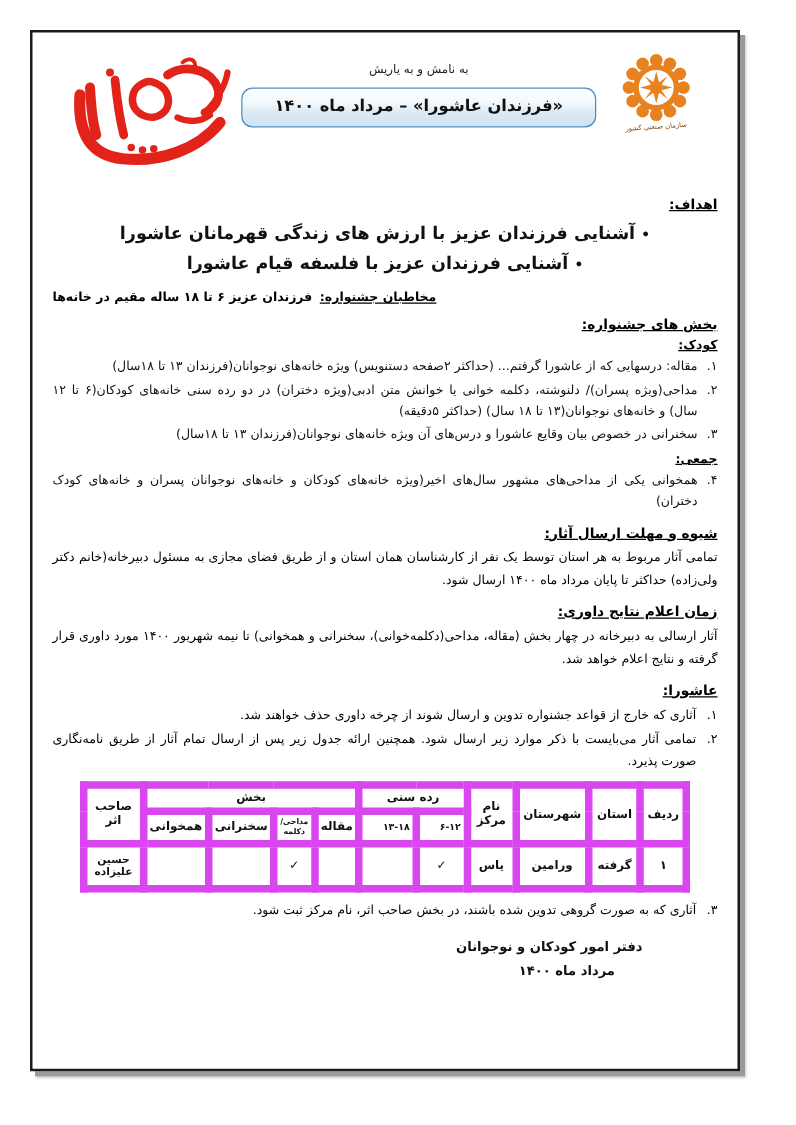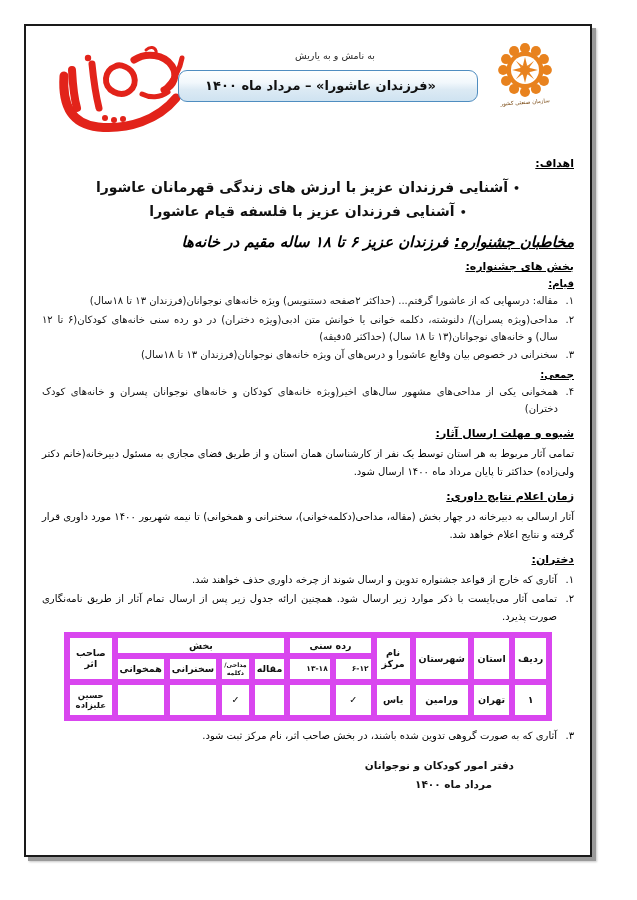--- a/index.html
+++ b/index.html
@@ -78,21 +78,21 @@
     top: 14px;
     text-align: center;
   }
   .bismillah {
     font-size: 9.5px;
     color: #1d1d1d;
     margin-bottom: 9px;
   }
   .title-banner {
     display: inline-block;
-    padding: 7px 41px 8px 26px;
+    padding: 7px 26px 8px 26px;
     border: 1.4px solid #4f8dc0;
     border-radius: 9px;
     background: linear-gradient(180deg, #fdfefe 0%, #f2f8fc 38%, #dceaf4 62%, #cfe3f1 100%);
     font-size: 13px;
     font-weight: bold;
     color: #111111;
     letter-spacing: .2px;
     white-space: nowrap;
   }
 
@@ -117,24 +117,23 @@
     line-height: 1.72;
     text-align: center;
     color: #111;
   }
   .bullets li::before {
     content: "\2022";
     margin-left: 5px;
     font-size: 11px;
   }
   .audience {
-    font-size: 15px;
+    font-size: 10px;
     margin: 10px 0 2px 0;
-    text-align: right;
-    font-style: italic;
+    text-align: left;
   }
   .audience b { text-decoration: underline; }
   .audience .val { font-weight: bold; margin-right: 6px; }
 
   .num-list { margin: 2px 0 0 0; padding: 0; list-style: none; }
   .num-list li {
     font-size: 10px;
     line-height: 1.74;
     color: #111;
     text-align: justify;
@@ -288,21 +287,21 @@
         <li>آشنایی فرزندان عزیز با ارزش های زندگی قهرمانان عاشورا</li>
         <li>آشنایی فرزندان عزیز با فلسفه قیام عاشورا</li>
       </ul>
 
       <div class="audience">
         <b>مخاطبان جشنواره:</b><span class="val">فرزندان عزیز ۶ تا ۱۸ ساله مقیم در خانه‌ها</span>
       </div>
 
       <div class="sec-head">بخش های جشنواره:</div>
 
-      <div class="sub-head">قیام:</div>
+      <div class="sub-head">کودک:</div>
       <ul class="num-list">
         <li>
           <span class="n">۱.</span>
           <span>مقاله: درسهایی که از عاشورا گرفتم... (حداکثر ۲صفحه دستنویس) ویژه خانه‌های نوجوانان(فرزندان ۱۳ تا ۱۸سال)</span>
         </li>
         <li>
           <span class="n">۲.</span>
           <span>مداحی(ویژه پسران)/ دلنوشته، دکلمه خوانی یا خوانش متن ادبی(ویژه دختران) در دو رده سنی خانه‌های کودکان(۶ تا ۱۲ سال) و خانه‌های نوجوانان(۱۳ تا ۱۸ سال) (حداکثر ۵دقیقه)</span>
         </li>
         <li>
@@ -318,21 +317,21 @@
           <span>همخوانی یکی از مداحی‌های مشهور سال‌های اخیر(ویژه خانه‌های کودکان و خانه‌های نوجوانان پسران و خانه‌های کودک دختران)</span>
         </li>
       </ul>
 
       <div class="sec-head">شیوه و مهلت ارسال آثار:</div>
       <div class="block-para">تمامی آثار مربوط به هر استان توسط یک نفر از کارشناسان همان استان و از طریق فضای مجازی به مسئول دبیرخانه(خانم دکتر ولی‌زاده)  حداکثر تا پایان مرداد ماه ۱۴۰۰ ارسال شود.</div>
 
       <div class="sec-head">زمان اعلام نتایج داوری:</div>
       <div class="block-para">آثار ارسالی به دبیرخانه در چهار بخش (مقاله، مداحی(دکلمه‌خوانی)، سخنرانی و همخوانی) تا نیمه شهریور ۱۴۰۰ مورد داوری قرار گرفته و نتایج اعلام خواهد شد.</div>
 
-      <div class="sec-head">دختران:</div>
+      <div class="sec-head">عاشورا:</div>
       <ul class="note-list">
         <li>
           <span class="n">۱.</span>
           <span>آثاری که خارج از قواعد جشنواره تدوین و ارسال شوند از چرخه داوری حذف خواهند شد.</span>
         </li>
         <li>
           <span class="n">۲.</span>
           <span>تمامی آثار می‌بایست با ذکر موارد زیر ارسال شود. همچنین ارائه جدول زیر پس از ارسال تمام آثار از طریق نامه‌نگاری صورت پذیرد.</span>
         </li>
       </ul>
@@ -353,21 +352,21 @@
             <th class="small">۱۳-۱۸</th>
             <th>مقاله</th>
             <th class="tiny">مداحی/ دکلمه</th>
             <th>سخنرانی</th>
             <th>همخوانی</th>
           </tr>
         </thead>
         <tbody>
           <tr>
             <td class="body">۱</td>
-            <td class="body">تهران</td>
+            <td class="body">گرفته</td>
             <td class="body">ورامین</td>
             <td class="body">یاس</td>
             <td class="body tick small">✓</td>
             <td class="body"></td>
             <td class="body"></td>
             <td class="body tick">✓</td>
             <td class="body"></td>
             <td class="body"></td>
             <td class="body sm">حسین علیزاده</td>
           </tr>

